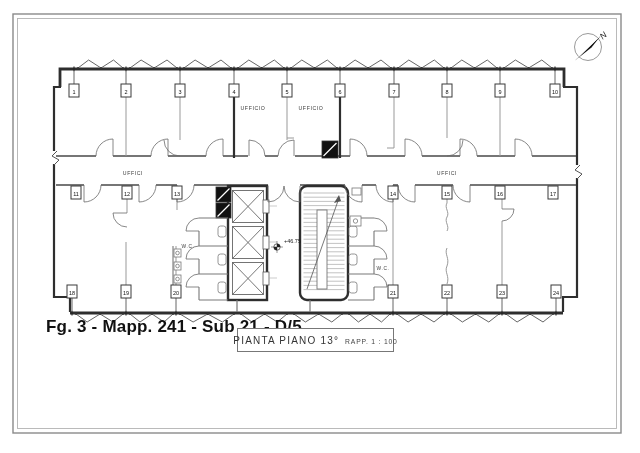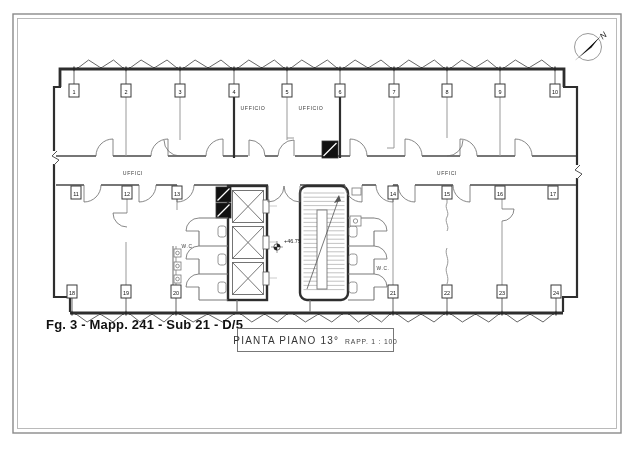--- a/index.html
+++ b/index.html
@@ -1,19 +1,19 @@
 <!DOCTYPE html>
 <html><head>
 <meta charset="utf-8">
 <style>
   html,body{margin:0;padding:0;background:#ffffff;}
   #sheet{position:relative;width:640px;height:453px;background:#ffffff;overflow:hidden;
          font-family:"Liberation Sans", sans-serif;}
   #planSvg{position:absolute;left:0;top:0;}
-  #caption{position:absolute;left:46px;top:317px;font-size:13px;font-weight:bold;
+  #caption{position:absolute;left:46px;top:317px;font-size:17px;font-weight:bold;
            color:#111;letter-spacing:0.2px;white-space:nowrap;}
   #titleBox{position:absolute;left:237px;top:328px;width:155px;height:22px;
             border:1px solid #777;display:flex;align-items:center;justify-content:center;
             gap:6px;background:#fff;}
   #titleBox .t1{font-size:10px;color:#333;letter-spacing:1.2px;white-space:nowrap;}
   #titleBox .t2{font-size:6.8px;color:#444;letter-spacing:0.8px;margin-top:2px;white-space:nowrap;}
   text{font-family:"Liberation Sans", sans-serif;}
   .roomlbl{fill:#3a3a3a;}
   .mk-num{fill:#111;}
 </style>

